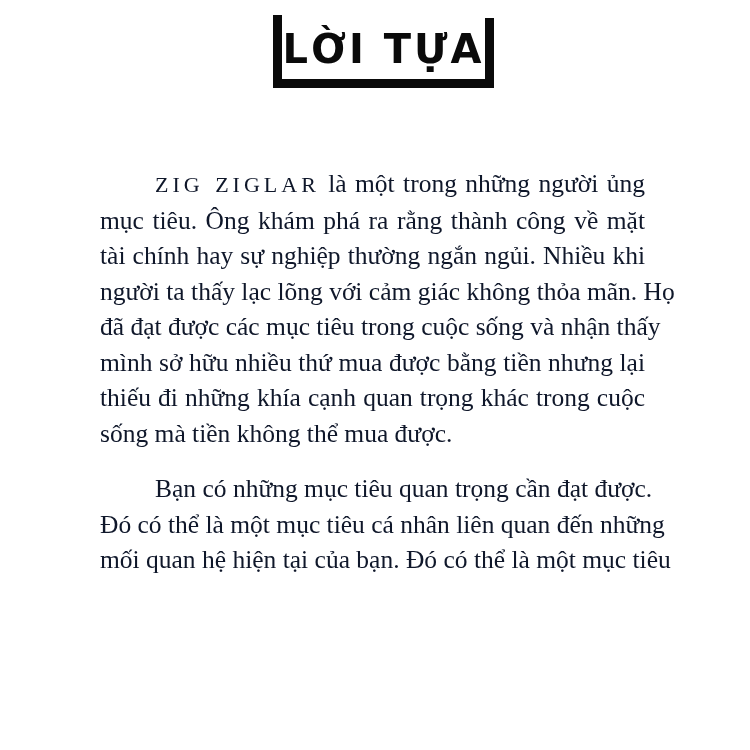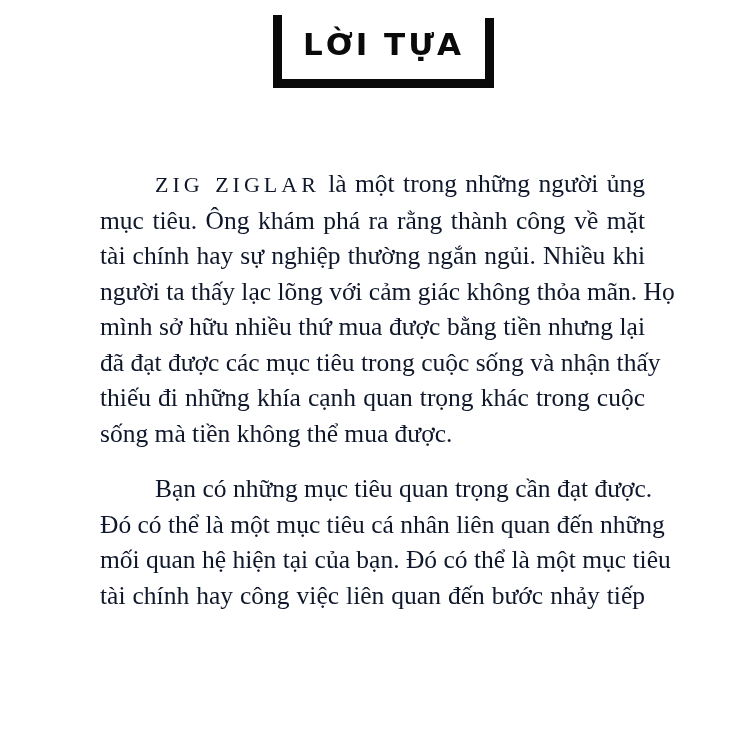--- a/index.html
+++ b/index.html
@@ -15,21 +15,21 @@
     border-right: 9px solid #0a0a0a;
     border-bottom: 9px solid #0a0a0a;
   }
   .bracket-right-gap { 
     position: absolute; left: 485px; top: 15px; width: 9px; height: 3px; background: #fff;
   }
   .chapter-title {
     position: absolute; left: 273px; top: 26px; width: 221px;
     text-align: center;
     font-family: "DejaVu Sans", sans-serif; font-weight: bold;
-    font-size: 31px; letter-spacing: 3px; color: #0a0a0a;
+    font-size: 40px; letter-spacing: 3px; color: #0a0a0a;
   }
   .body-text {
     position: absolute; left: 100px; top: 166px; width: 545px;
     font-family: "Liberation Serif", serif;
     font-size: 25.5px; line-height: 35.5px; color: #0f172a;
   }
   .para { margin: 0; text-align: justify; text-align-last: left; }
   .para + .para { margin-top: 20px; }
   .line { display: block; white-space: nowrap; text-align: justify; text-align-last: justify; }
   .line.last { text-align-last: left; }
@@ -42,24 +42,23 @@
 <div class="bracket"></div>
 <div class="bracket-right-gap"></div>
 <div class="chapter-title">LỜI TỰA</div>
 
 <div class="body-text">
   <p class="para">
     <span class="line indent"><span class="smallcaps">ZIG ZIGLAR</span><span> là một trong những người ủng</span></span>
     <span class="line">mục tiêu. Ông khám phá ra rằng thành công về mặt</span>
     <span class="line">tài chính hay sự nghiệp thường ngắn ngủi. Nhiều khi</span>
     <span class="line">người ta thấy lạc lõng với cảm giác không thỏa mãn. Họ</span>
+    <span class="line">đã đạt được các mục tiêu trong cuộc sống và nhận thấy</span>
     <span class="line">mình sở hữu nhiều thứ mua được bằng tiền nhưng lại</span>
-    <span class="line">đã đạt được các mục tiêu trong cuộc sống và nhận thấy</span>
     <span class="line">thiếu đi những khía cạnh quan trọng khác trong cuộc</span>
     <span class="line last">sống mà tiền không thể mua được.</span>
   </p>
   <p class="para">
     <span class="line indent">Bạn có những mục tiêu quan trọng cần đạt được.</span>
     <span class="line">Đó có thể là một mục tiêu cá nhân liên quan đến những</span>
     <span class="line">mối quan hệ hiện tại của bạn. Đó có thể là một mục tiêu</span>
-    <span class="line">tài chính hay công việc liên quan đến bước nhảy tiếp</span>
   </p>
 </div>
 
 </body></html>

